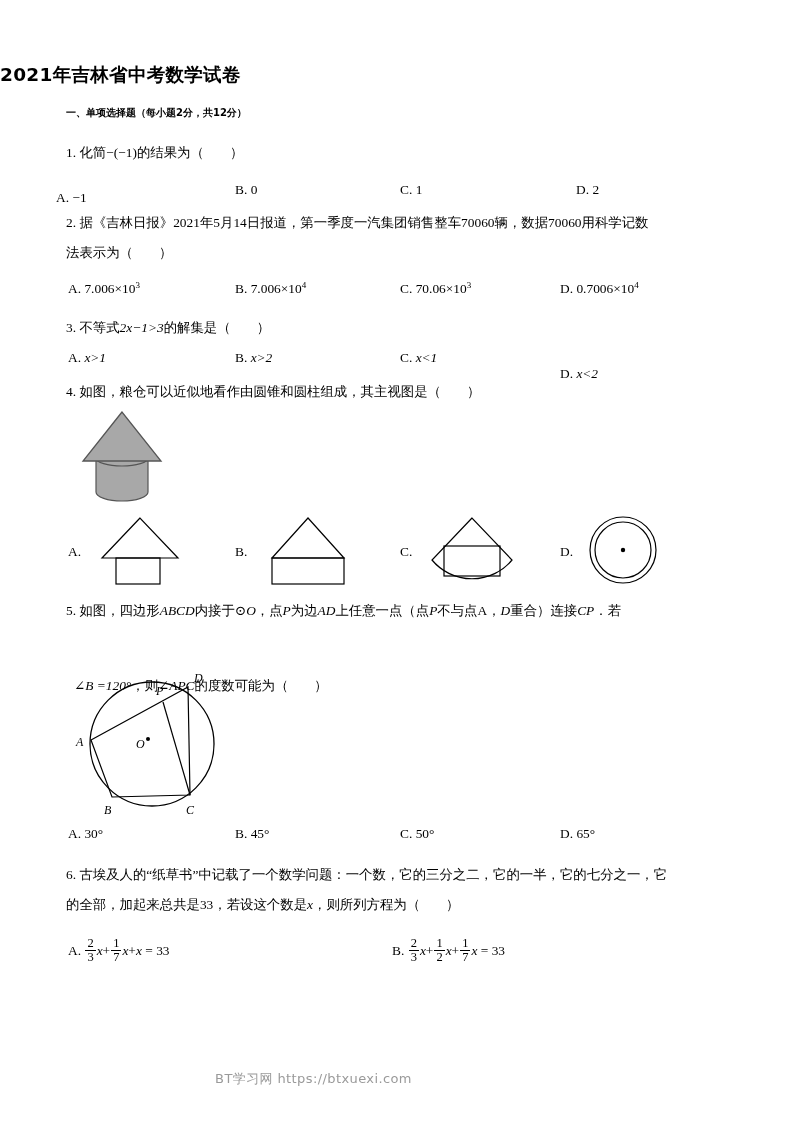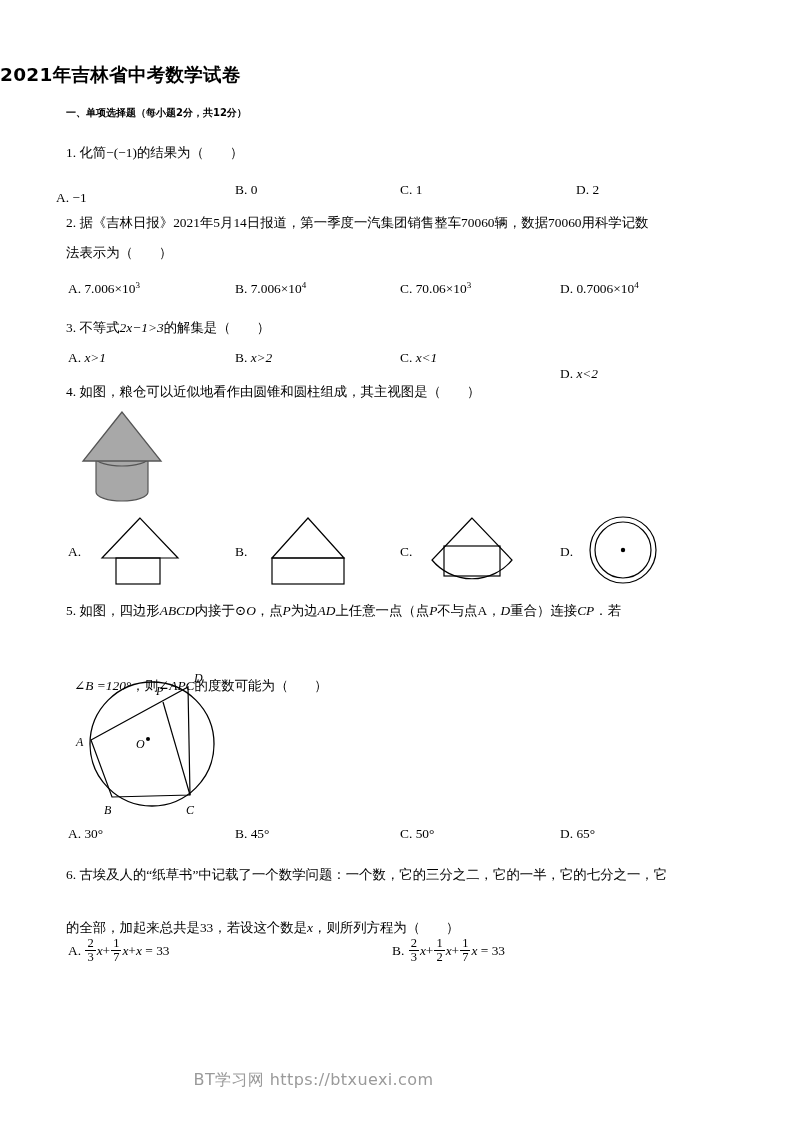--- a/index.html
+++ b/index.html
@@ -84,21 +84,21 @@
     position: absolute;
   }
   .footer-mark {
     position: absolute;
     left: 0;
     top: 1070px;
     width: 627px;
     text-align: center;
     color: #9a9a9a;
     font-family: "DejaVu Sans", "Liberation Sans", sans-serif;
-    font-size: 16px;
+    font-size: 13px;
     letter-spacing: 0.4px;
   }
   svg { display: block; overflow: visible; }
   .lbl {
     font-family: "Liberation Serif", "DejaVu Serif", serif;
     font-style: italic;
     font-size: 12px;
   }
 </style>
 </head>
@@ -278,21 +278,21 @@
   </div>
   <div class="opt" style="left:560px; top:826px;">
     <span>D.</span>
     <span class="mathfont">65°</span>
   </div>
 
   <div class="qline" style="left:66px; top:865px;">
     <span>6.</span>
     <span>古埃及人的“纸草书”中记载了一个数学问题：一个数，它的三分之二，它的一半，它的七分之一，它</span>
   </div>
-  <div class="qline" style="left:66px; top:918px;text-align:center;">
+  <div class="qline" style="left:66px; top:895px;text-align:center;">
     <span>的全部，加起来总共是33，若设这个数是</span><span class="mathfont ital">x</span><span>，则所列方程为（</span><span class="paren-gap"></span><span>）</span>
   </div>
 
   <div class="opt" style="left:68px; top:937px;">
     <span>A.</span>
     <span class="mathfont">
       <span class="frac">
         <span class="num">2</span>
         <span class="den">3</span>
       </span><span class="ital">x</span><span>+</span><span class="frac">

